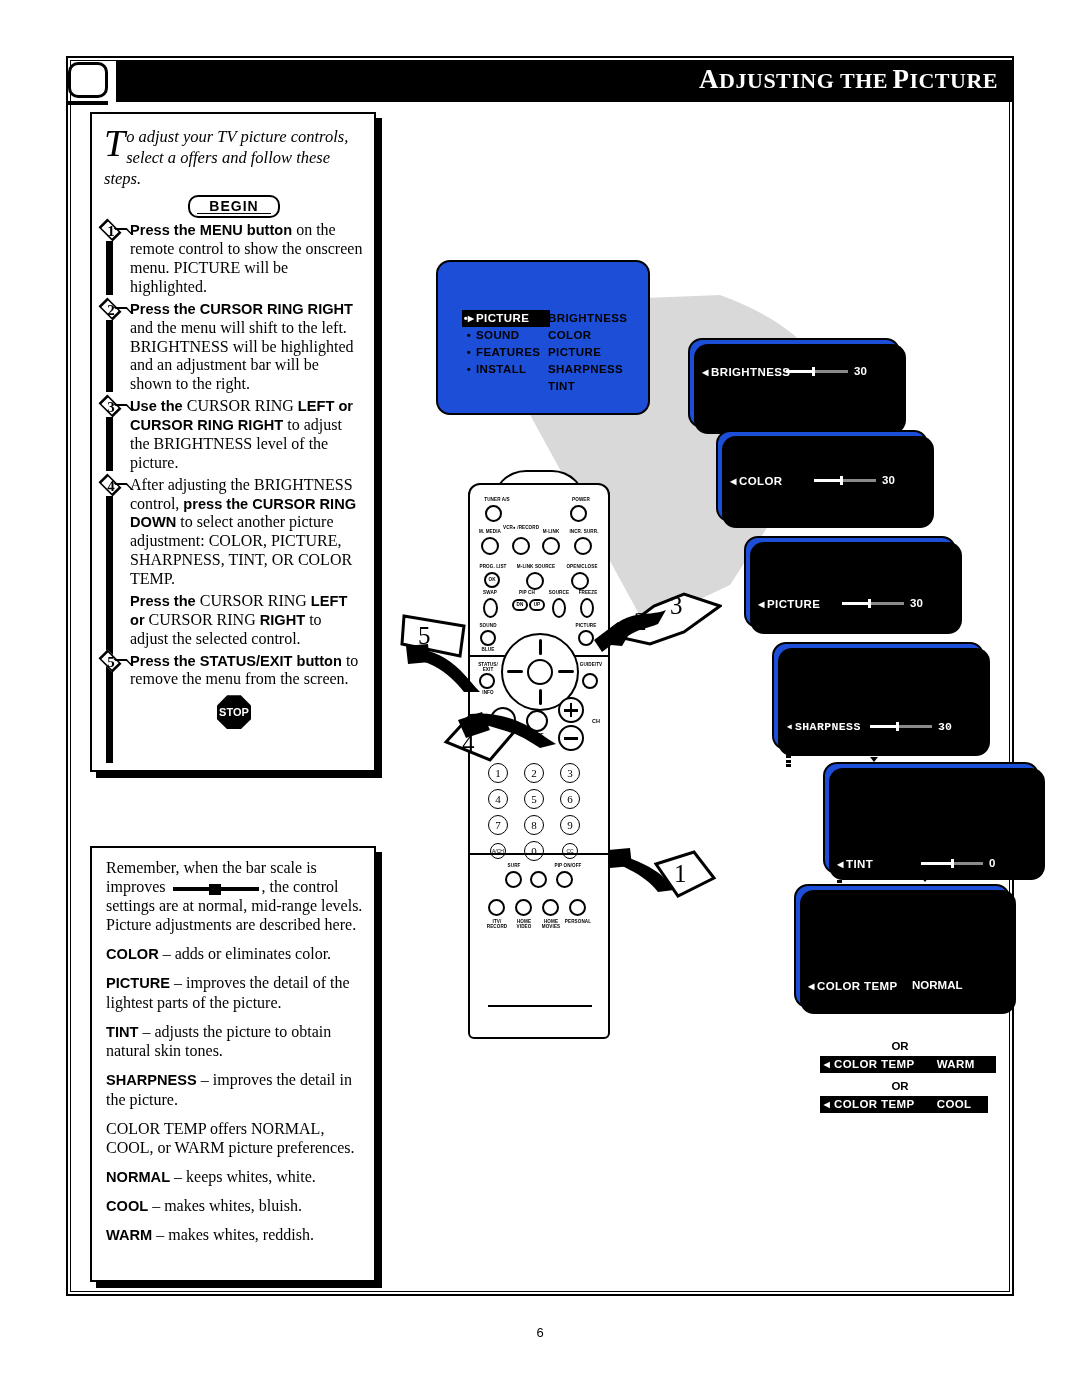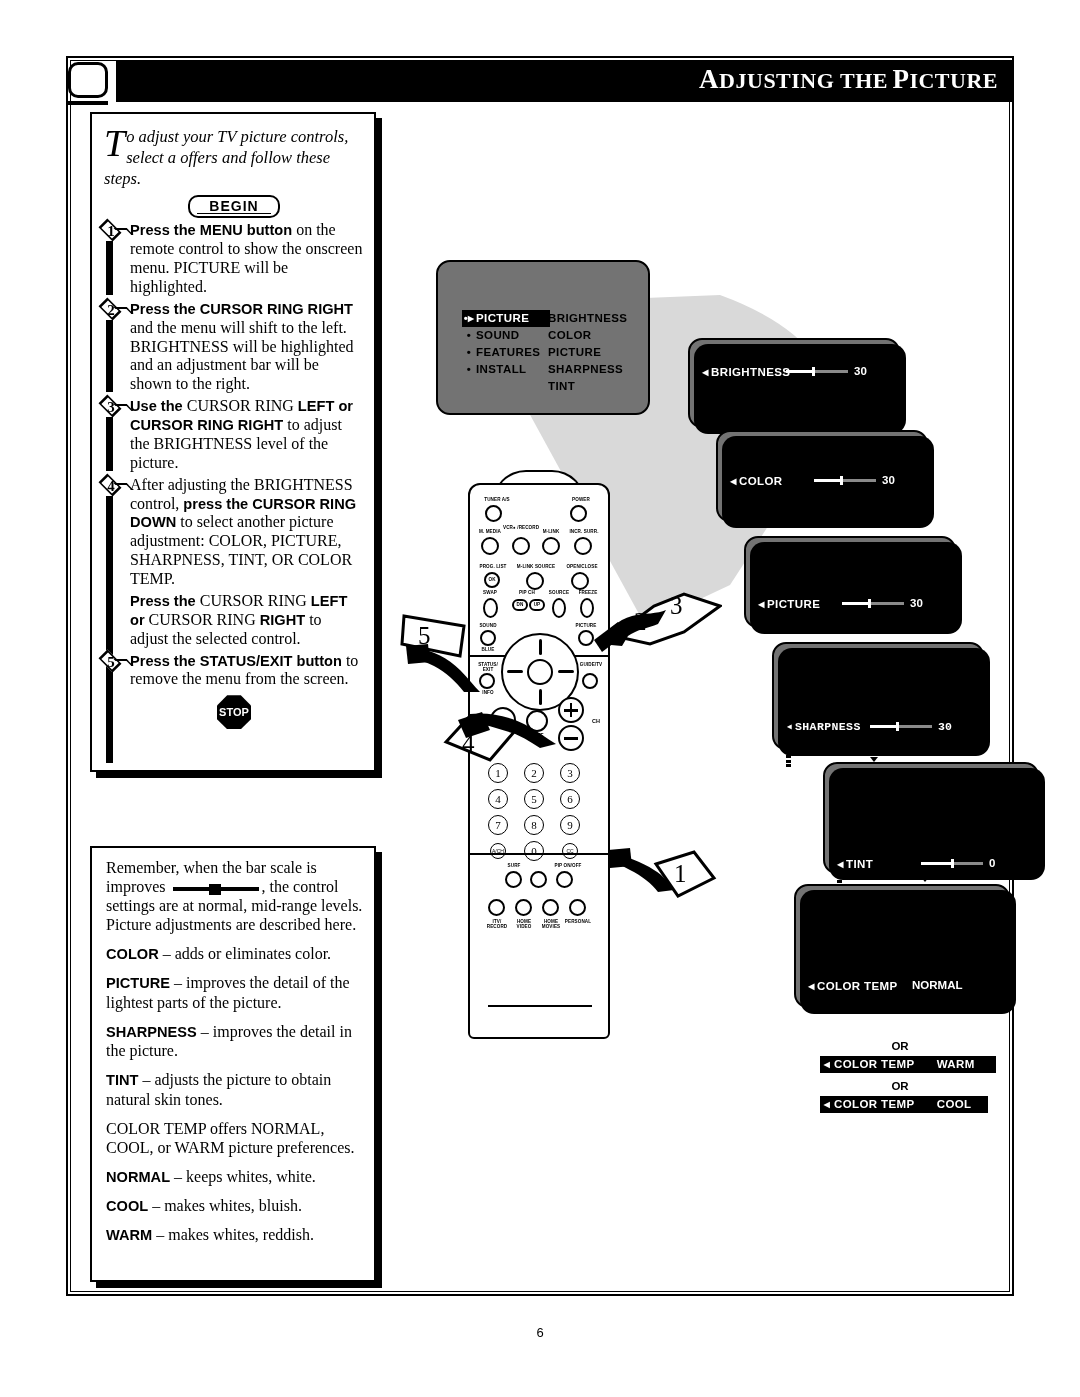--- a/index.html
+++ b/index.html
@@ -66,21 +66,21 @@
   .desc-box{position:absolute;left:90px;top:846px;width:286px;height:436px;
             border:2px solid #000;background:#fff;box-sizing:border-box;padding:10px 10px 0 14px;}
   .dtxt{font-size:16px;line-height:1.19;margin:0 0 10px 0;}
   .dtxt b{font-family:"Liberation Sans",sans-serif;font-size:14.6px;}
   .barscale{display:inline-block;position:relative;width:86px;height:9px;
             vertical-align:middle;margin:0 3px;}
   .barscale .ln{position:absolute;left:0;top:3px;width:86px;height:4px;background:#000;}
   .barscale .kn{position:absolute;left:36px;top:0;width:12px;height:11px;background:#000;}
 
   
-  .osd{position:absolute;background:#737373;border:2.5px solid #000;border-radius:14px;
+  .osd{position:absolute;background:#1d4ed8;border:2.5px solid #000;border-radius:14px;
        box-sizing:border-box;font-family:"Liberation Sans",sans-serif;}
   .osd .shadow{position:absolute;background:#000;border-radius:14px;z-index:-1;}
   .osd-title{position:absolute;font-size:11.5px;font-weight:bold;letter-spacing:.4px;}
   .osd-row{position:absolute;height:16px;line-height:16px;font-size:11.5px;
            font-weight:bold;letter-spacing:.4px;white-space:nowrap;}
   .osd-row .dot{display:inline-block;width:11px;text-align:center;font-size:12px;}
   .osd-row.hl{background:#000;color:#fff;}
   .osd-bar{position:absolute;top:6px;height:5px;}
   .osd-bar .fillL{position:absolute;left:0;top:1px;height:3px;background:#fff;}
   .osd-bar .fillR{position:absolute;top:1px;height:3px;background:#8a8a8a;}
@@ -211,22 +211,22 @@
   <div class="dtxt">
     <span>Remember, when the bar scale is improves</span>
     <span class="barscale">
       <span class="ln"></span>
       <span class="kn"></span>
     </span><span>, the control settings are at normal, mid-range levels. Picture adjustments are described here.</span>
   </div>
   <div id="desc-host">
       <p class="dtxt"><b>COLOR</b> – adds or eliminates color.</p>
       <p class="dtxt"><b>PICTURE</b> – improves the detail of the lightest parts of the picture.</p>
+      <p class="dtxt"><b>TINT</b> – adjusts the picture to obtain natural skin tones.</p>
       <p class="dtxt"><b>SHARPNESS</b> – improves the detail in the picture.</p>
-      <p class="dtxt"><b>TINT</b> – adjusts the picture to obtain natural skin tones.</p>
       <p class="dtxt">COLOR TEMP offers NORMAL, COOL, or WARM picture preferences.</p>
       <p class="dtxt"><b>NORMAL</b> – keeps whites, white.</p>
       <p class="dtxt"><b>COOL</b> – makes whites, bluish.</p>
       <p class="dtxt"><b>WARM</b> – makes whites, reddish.</p>
     </div>
 </div>
 
 <svg class="beam" style="left:430px;top:255px;width:520px;height:420px;" viewBox="0 0 520 420">
   <path d="M 215 370 L 40 50 L 290 40 Q 400 80 410 160 L 300 330 Z" fill="#d9d9d9"></path>
 </svg>

